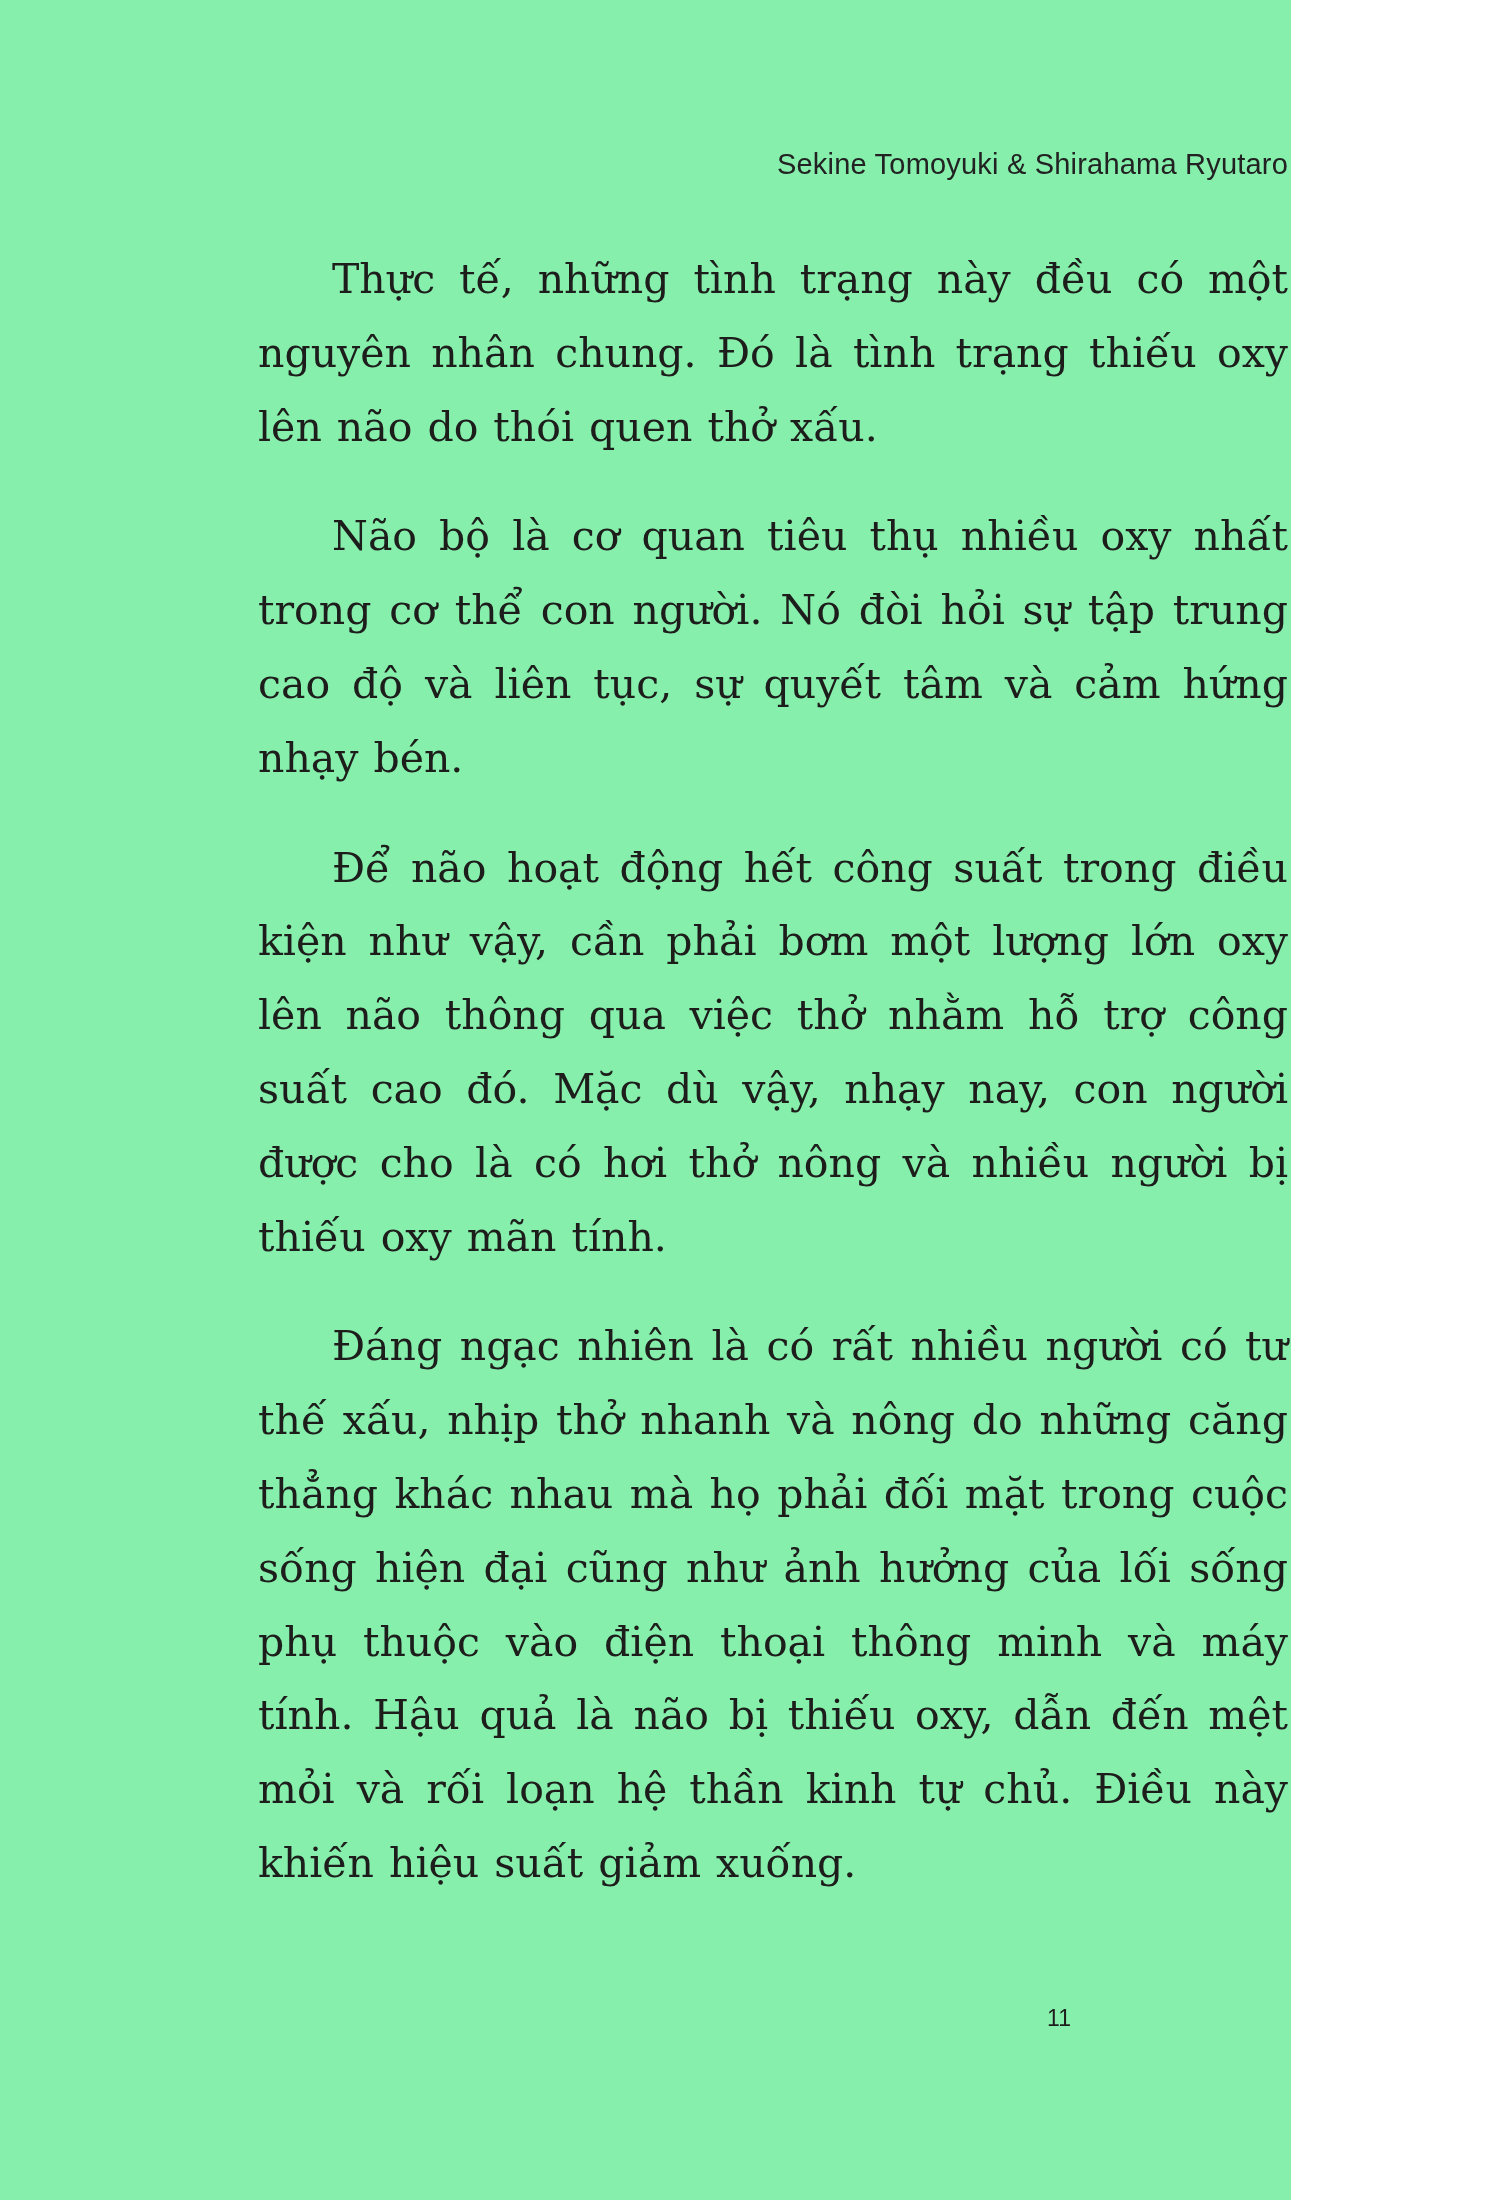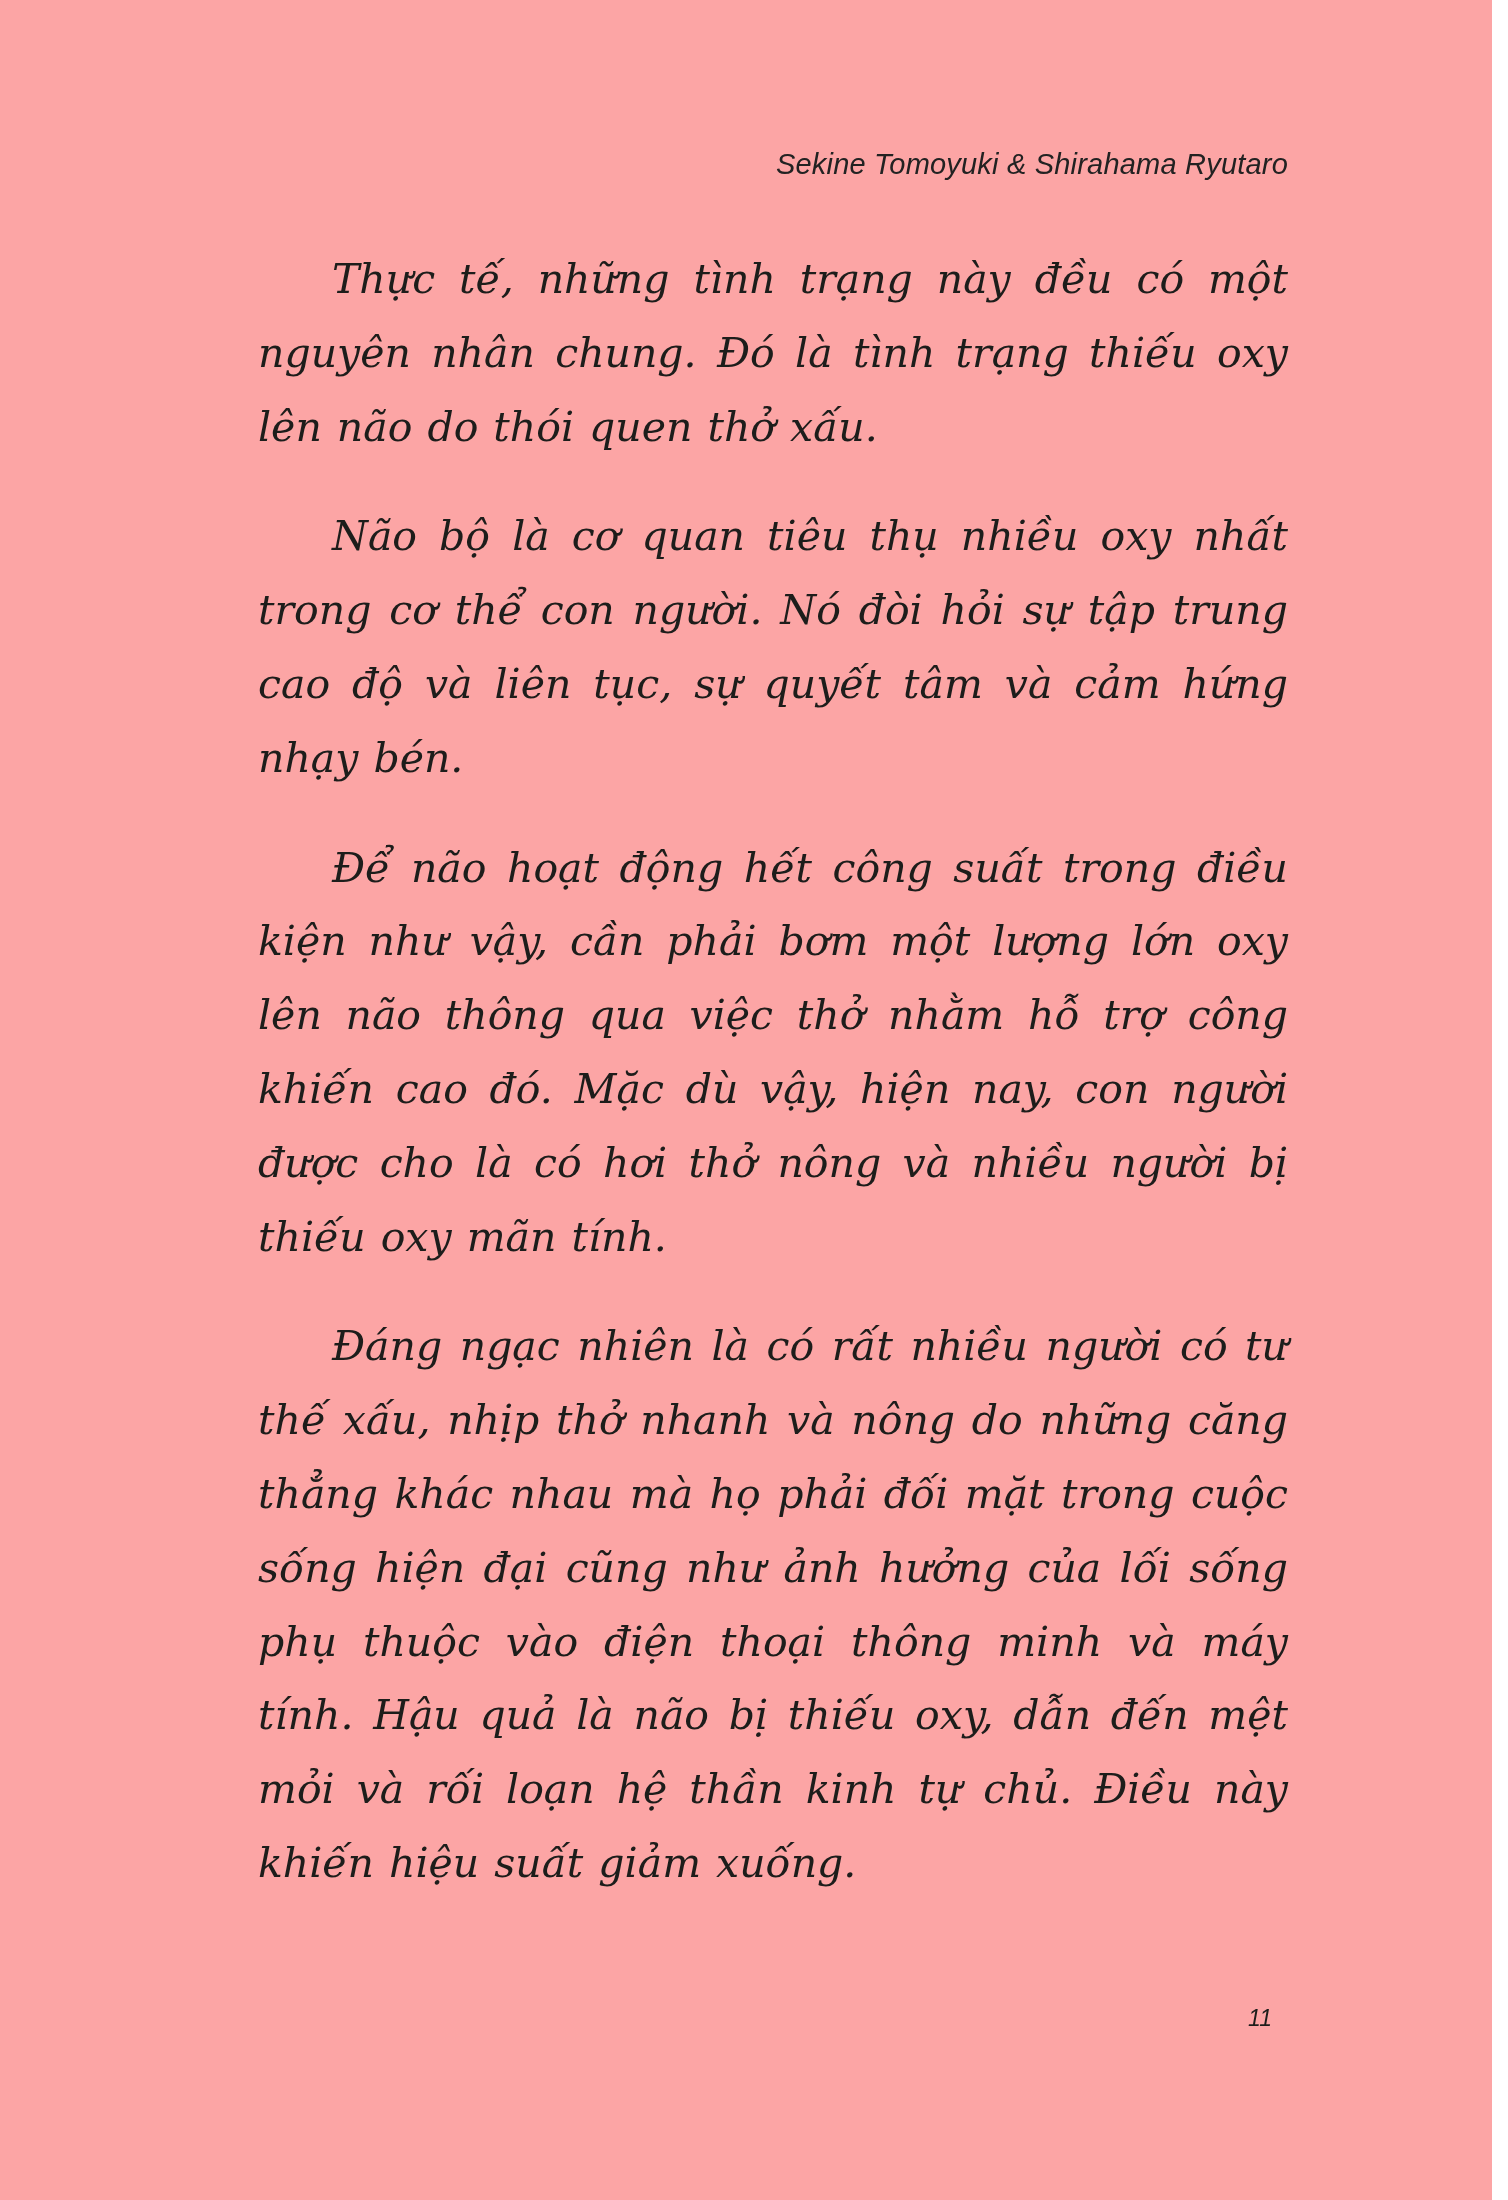--- a/index.html
+++ b/index.html
@@ -2,27 +2,26 @@
 <html><head>
 <meta charset="utf-8">
 <style>
   html, body {
     margin: 0;
     padding: 0;
     background: #ffffff;
   }
   .page {
     position: relative;
-    width: 1492px;
+    width: 1291px;
     height: 2200px;
-    background: #fca5a5;
+    background: #86efac;
     overflow: hidden;
     font-family: "DejaVu Serif", serif;
     color: #1d1d1b;
-    font-style: italic;
   }
   .content {
     position: absolute;
     left: 258px;
     top: 148px;
     width: 1030px;
   }
   .running-header {
     text-align: right;
     font-family: "Liberation Sans", sans-serif;
@@ -51,18 +50,18 @@
 </style>
 </head>
 <body>
 
 <div class="page">
   <div class="content">
     <div class="running-header">Sekine Tomoyuki &amp; Shirahama Ryutaro</div>
     <div class="body-text">
       <p>Thực tế, những tình trạng này đều có một nguyên nhân chung. Đó là tình trạng thiếu oxy lên não do thói quen thở xấu.</p>
       <p>Não bộ là cơ quan tiêu thụ nhiều oxy nhất trong cơ thể con người. Nó đòi hỏi sự tập trung cao độ và liên tục, sự quyết tâm và cảm hứng nhạy bén.</p>
-      <p>Để não hoạt động hết công suất trong điều kiện như vậy, cần phải bơm một lượng lớn oxy lên não thông qua việc thở nhằm hỗ trợ công khiến cao đó. Mặc dù vậy, hiện nay, con người được cho là có hơi thở nông và nhiều người bị thiếu oxy mãn tính.</p>
+      <p>Để não hoạt động hết công suất trong điều kiện như vậy, cần phải bơm một lượng lớn oxy lên não thông qua việc thở nhằm hỗ trợ công suất cao đó. Mặc dù vậy, nhạy nay, con người được cho là có hơi thở nông và nhiều người bị thiếu oxy mãn tính.</p>
       <p>Đáng ngạc nhiên là có rất nhiều người có tư thế xấu, nhịp thở nhanh và nông do những căng thẳng khác nhau mà họ phải đối mặt trong cuộc sống hiện đại cũng như ảnh hưởng của lối sống phụ thuộc vào điện thoại thông minh và máy tính. Hậu quả là não bị thiếu oxy, dẫn đến mệt mỏi và rối loạn hệ thần kinh tự chủ. Điều này khiến hiệu suất giảm xuống.</p>
     </div>
   </div>
   <div class="page-number">11</div>
 </div>
 
 </body></html>

